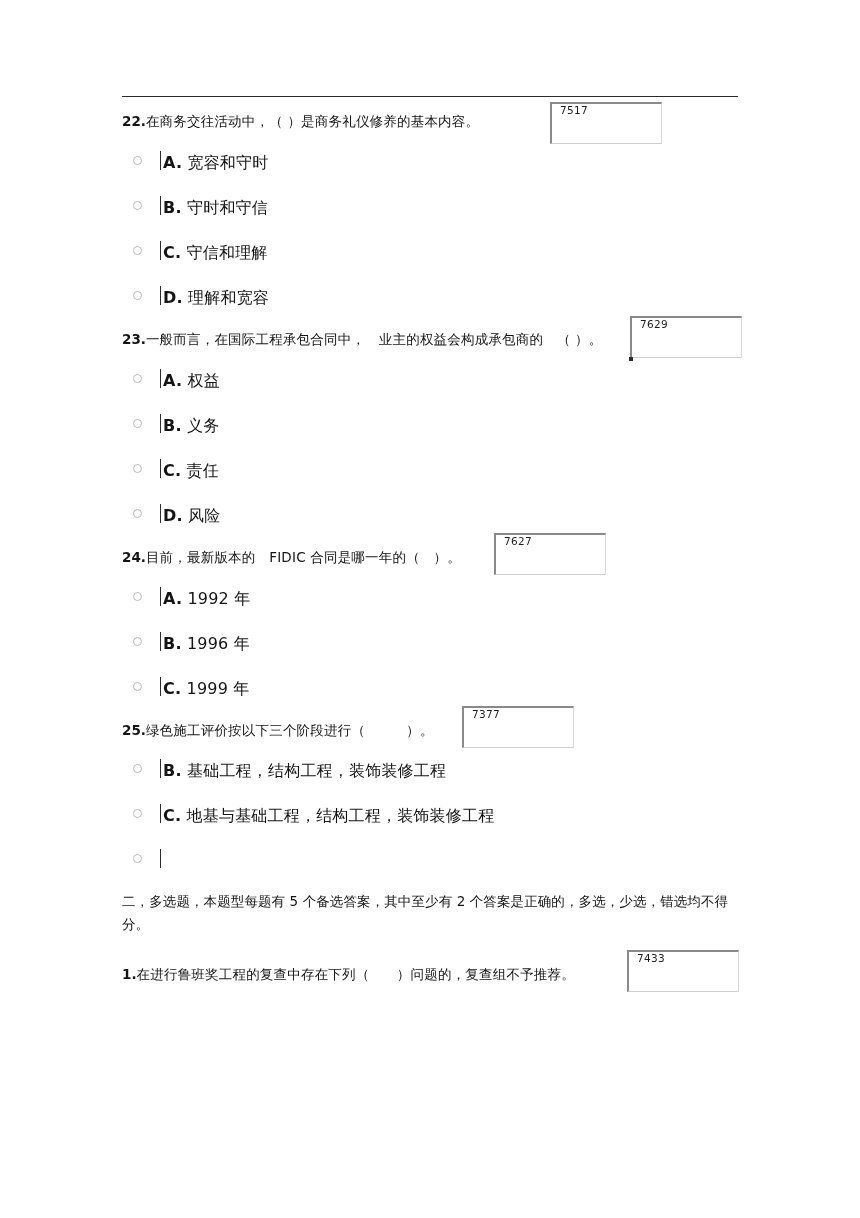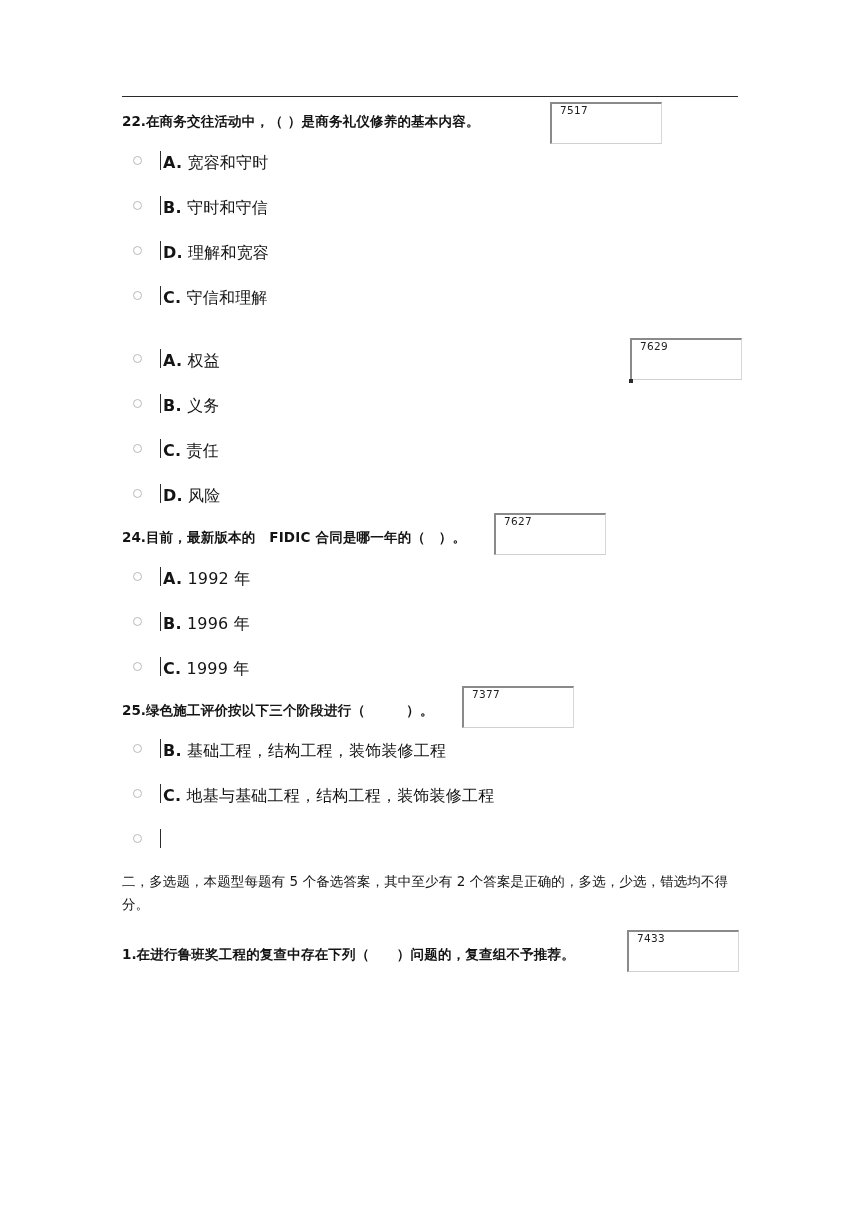--- a/index.html
+++ b/index.html
@@ -52,21 +52,21 @@
     letter-spacing: 0.2px;
     color: #141414;
     white-space: nowrap;
     display: block;
   }
   .q-num {
     font-weight: 700;
     letter-spacing: 0;
   }
   .q-text {
-    font-weight: 700;
+    font-weight: 400;
   }
 
   
   .code-box {
     position: absolute;
     width: 112px;
     height: 42px;
     box-sizing: border-box;
     background: #ffffff;
     border-top: 2px solid #8a8a8a;
@@ -167,31 +167,34 @@
           <span class="opt-label"><span class="opt-letter">A.</span> <span>宽容和守时</span></span>
         </div>
         <div class="option-row">
           <span class="radio"></span>
           <span class="caret"></span>
           <span class="opt-label"><span class="opt-letter">B.</span> <span>守时和守信</span></span>
         </div>
         <div class="option-row">
           <span class="radio"></span>
           <span class="caret"></span>
+          <span class="opt-label"><span class="opt-letter">C.</span> <span>守信和理解</span></span>
+        </div>
+        <div class="option-row">
+          <span class="radio"></span>
+          <span class="caret"></span>
           <span class="opt-label"><span class="opt-letter">D.</span> <span>理解和宽容</span></span>
         </div>
-        <div class="option-row">
-          <span class="radio"></span>
-          <span class="caret"></span>
-          <span class="opt-label"><span class="opt-letter">C.</span> <span>守信和理解</span></span>
-        </div>
       </div>
     </div>
 
     <div class="question-block" style="margin-top:-4px;">
+      <div class="q-stem">
+        <span class="q-num">23.</span><span class="q-text">一般而言，在国际工程承包合同中，　业主的权益会构成承包商的　（ ）。</span>
+      </div>
       <div class="code-box anchored" style="left:508px; top:-13px;padding-left:33px;">
         <span class="code-val">7629</span>
       </div>
       <div class="options" style="margin-top:22px;">
         <div class="option-row">
           <span class="radio"></span>
           <span class="caret"></span>
           <span class="opt-label"><span class="opt-letter">A.</span> <span>权益</span></span>
         </div>
         <div class="option-row">

